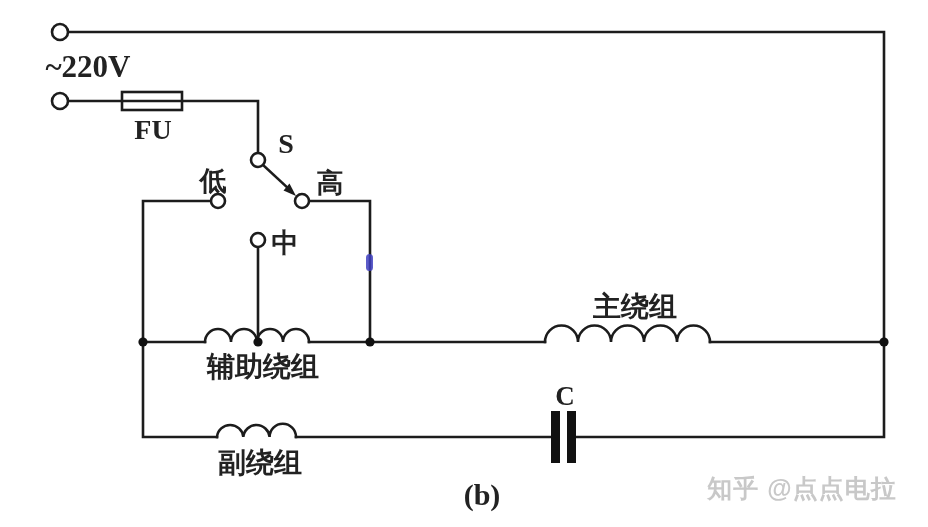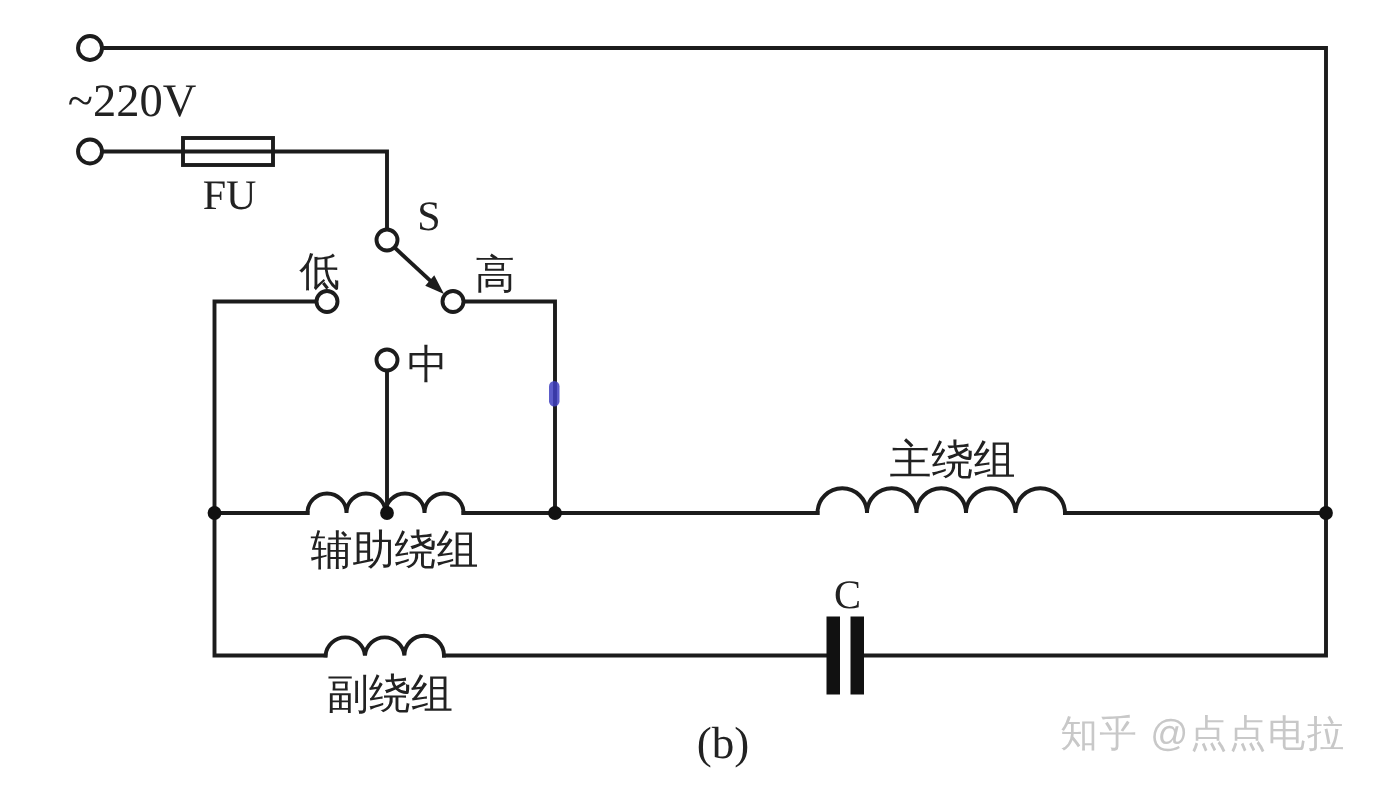--- a/index.html
+++ b/index.html
@@ -9,20 +9,21 @@
     width: 928px;
     height: 527px;
     overflow: hidden;
     font-family: "Liberation Serif", serif;
   }
   .canvas {
     position: relative;
     width: 928px;
     height: 527px;
     background: #ffffff;
+    font-weight: bold;
   }
   svg { display: block; }
   .wire {
     fill: none;
     stroke: #1c1c1c;
     stroke-width: 2.6;
     stroke-linecap: square;
     stroke-linejoin: miter;
   }
   .terminal {

